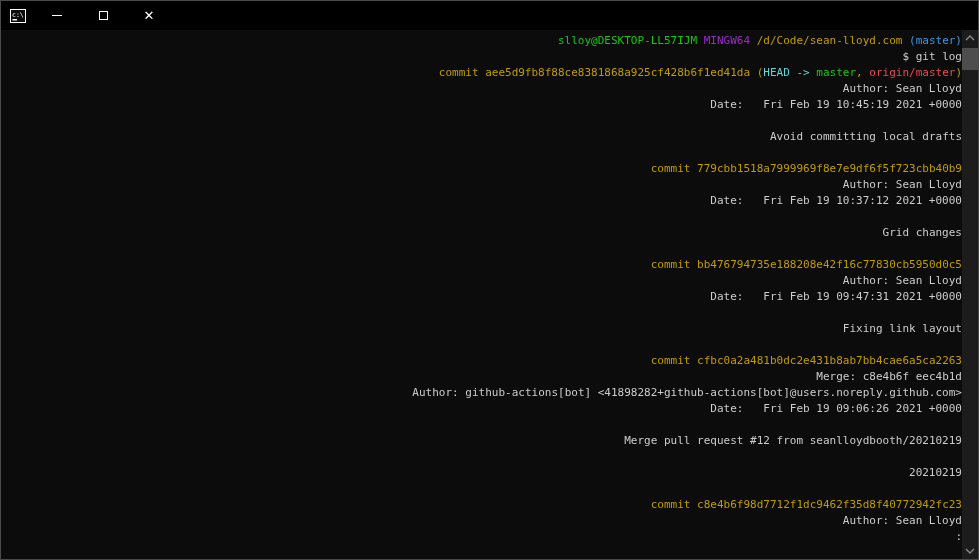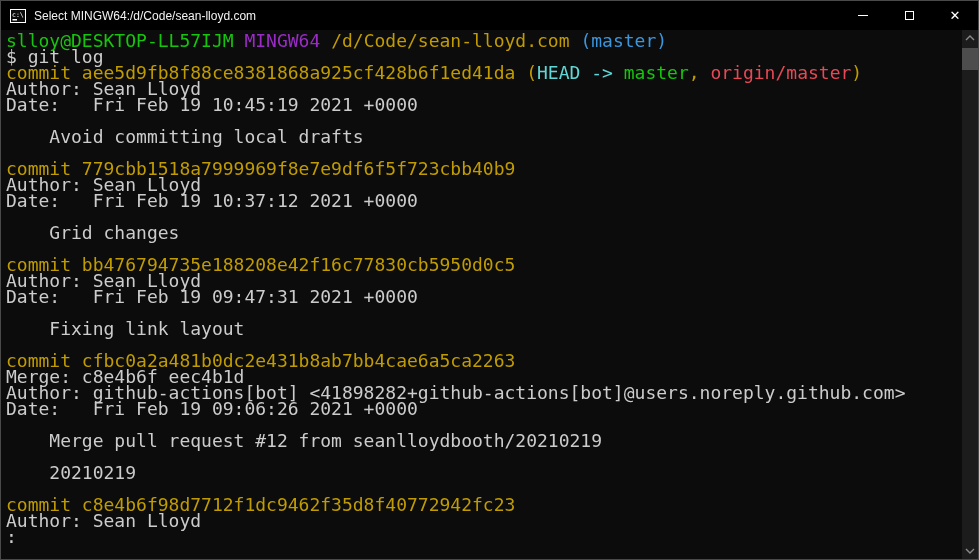--- a/index.html
+++ b/index.html
@@ -39,25 +39,26 @@
   .glyph-min { display: block; width: 10px; height: 1px; background: #fff; }
   .glyph-max { display: block; width: 9px; height: 9px; border: 1px solid #fff; }
   .glyph-close { font-size: 13px; line-height: 1; }
   
   .terminal {
     position: absolute;
     top: 29px; left: 0; right: 16px; bottom: 0;
     background: var(--bg, #0C0C0C);
     padding: 3px 0 0 5px;
     font-family: "DejaVu Sans Mono", "Liberation Mono", monospace;
-    font-size: 18px;
+    font-size: 11px;
     line-height: 16px;
     white-space: pre;
     color: var(--fg, #cccccc);
     overflow: hidden;
+    text-align: right;
   }
   .line { height: 16px; }
   
   .scrollbar {
     position: absolute;
     top: 29px; right: 0; bottom: 0;
     width: 16px;
     background: var(--scrollTrack, #1c1c1c);
     display: flex;
     flex-direction: column;
@@ -78,21 +79,20 @@
 <div class="window">
 
   <div class="titlebar">
     <span class="app-icon">
       <svg width="16" height="14" viewBox="0 0 16 14">
         <rect x="0.5" y="0.5" width="15" height="13" fill="#0C0C0C" stroke="#ffffff"></rect>
         <text x="2" y="8" font-size="6.5" fill="#ffffff" font-family="DejaVu Sans Mono, monospace">c:\</text>
         <rect x="2.5" y="10" width="4.5" height="1.5" fill="#ffffff"></rect>
       </svg>
     </span>
-    <span class="title-text">Select MINGW64:/d/Code/sean-lloyd.com</span>
     <div class="controls">
       <div class="ctrl-btn">
         <span class="glyph-min"></span>
       </div>
       <div class="ctrl-btn">
         <span class="glyph-max"></span>
       </div>
       <div class="ctrl-btn">
         <span class="glyph-close">✕</span>
       </div>

